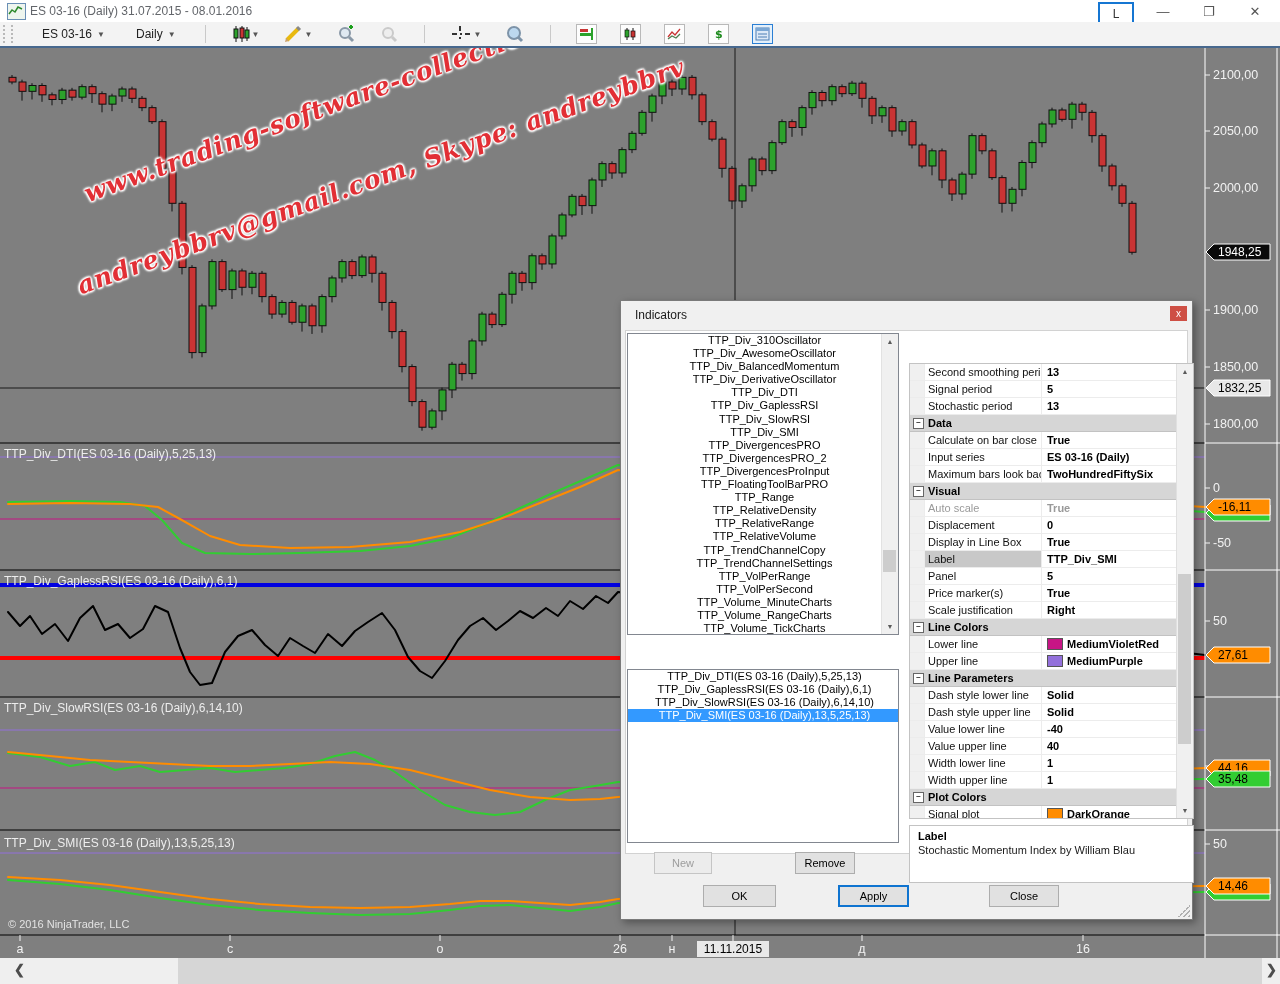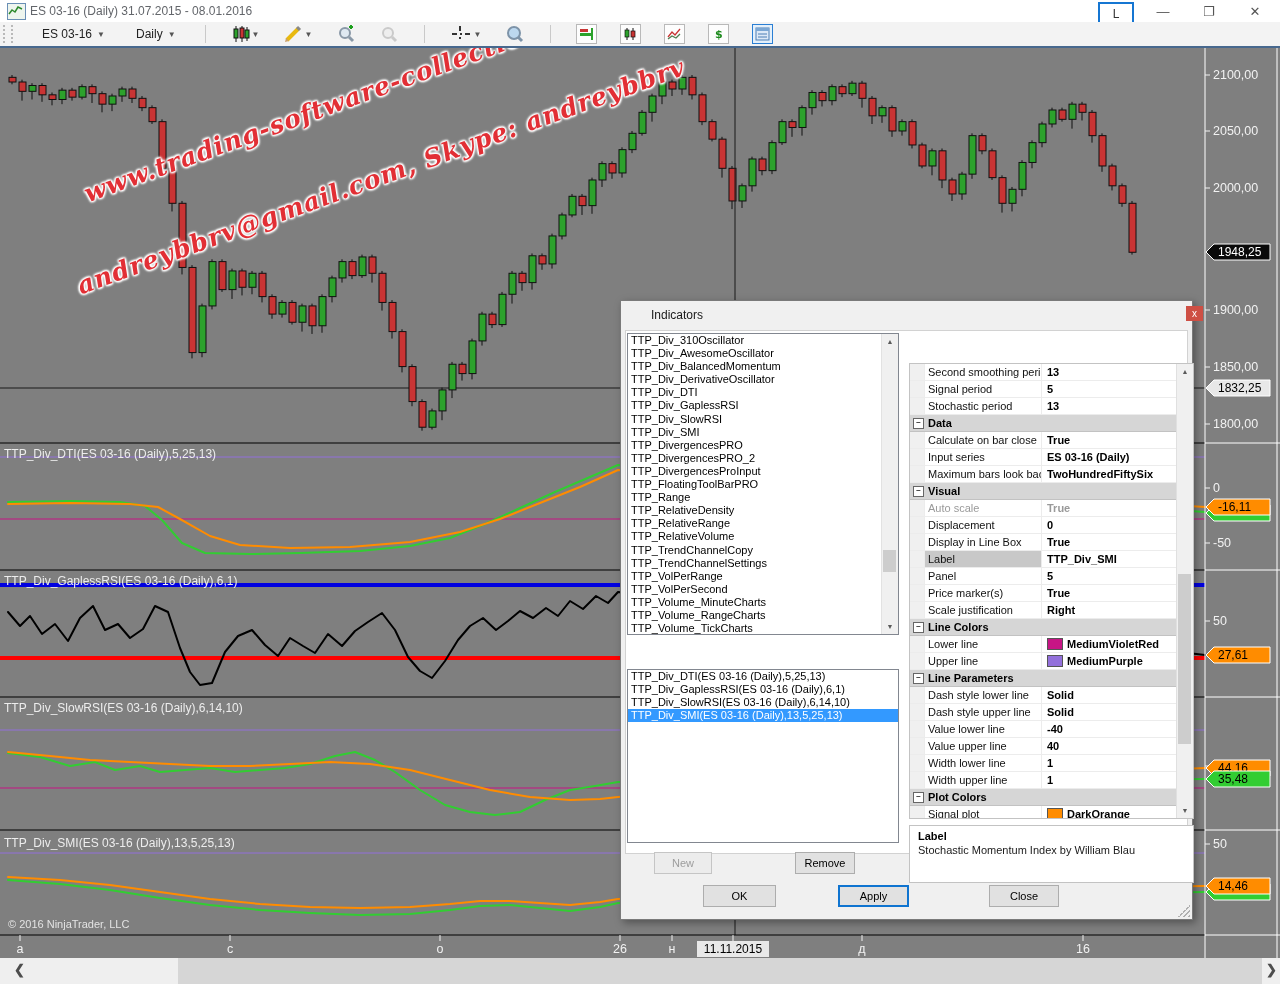--- a/index.html
+++ b/index.html
@@ -33,28 +33,28 @@
       transform:rotate(-20deg);transform-origin:left center;}
   #wm1{left:85px;top:180px;}
   #wm2{left:78px;top:272px;}
   
   #hscroll{position:absolute;left:0;top:958px;width:1280px;height:26px;background:#efefef;z-index:4;}
   #hscroll .thumb{position:absolute;left:178px;top:0px;width:1084px;height:26px;background:#d6d6d6;}
   #hscroll .arr{position:absolute;top:4px;font-size:13px;font-weight:bold;color:#4d4d4d;}
   #hs-left{left:14px;} #hs-right{left:1266px;}
   
   #dialog{position:absolute;left:620px;top:300px;width:573px;height:620px;background:#f0f0f0;border:1px solid #7a7a7a;box-sizing:border-box;z-index:10;box-shadow:3px 3px 8px rgba(0,0,0,.35);font-size:11px;}
-  #dlg-title{position:absolute;left:0;top:0;width:100%;height:28px;margin-left:16px;}
+  #dlg-title{position:absolute;left:0;top:0;width:100%;height:28px;}
   #dlg-title .t{position:absolute;left:14px;top:7px;font-size:12px;color:#1a1a1a;}
   #dlg-close{position:absolute;right:5px;top:5px;width:17px;height:15px;background:#ce4f44;color:#fff;font-size:10px;text-align:center;line-height:15px;}
   #dlg-content{position:absolute;left:4px;top:29px;width:563px;height:524px;background:#ffffff;border:1px solid #d2d2d2;box-sizing:border-box;}
   .listbox{position:absolute;background:#fff;border:1px solid #828790;box-sizing:border-box;overflow:hidden;}
   #list-available{left:1px;top:2px;width:272px;height:302px;}
   #list-configured{left:1px;top:338px;width:272px;height:174px;}
-  .li{height:13.1px;line-height:13px;padding-left:3px;color:#000;white-space:nowrap;}
+  .li{height:13.1px;line-height:13px;padding-left:3px;color:#000;white-space:nowrap;text-align:center;}
   .li.sel{background:#3399ff;color:#fff;}
   .vsb{position:absolute;right:0;top:0;width:16px;height:100%;background:#f0f0f0;border-left:1px solid #e2e2e2;}
   .vsb .a{position:absolute;left:0;width:16px;height:15px;text-align:center;font-size:7px;color:#5a5a5a;line-height:15px;}
   .vsb .a.up{top:0;} .vsb .a.dn{bottom:0;}
   .vsb .th{position:absolute;left:1px;width:13px;background:#cdcdcd;}
   .wbtn2{position:absolute;height:22px;background:#e1e1e1;border:1px solid #adadad;text-align:center;line-height:20px;font-size:11px;color:#000;box-sizing:border-box;}
   .wbtn2.disabled{background:#ececec;border-color:#c5c5c5;color:#9d9d9d;}
   .wbtn2.focused{border:2px solid #0f74d0;line-height:18px;}
   #btn-new{left:28px;top:521px;width:58px;}
   #btn-remove{left:169px;top:521px;width:60px;}

